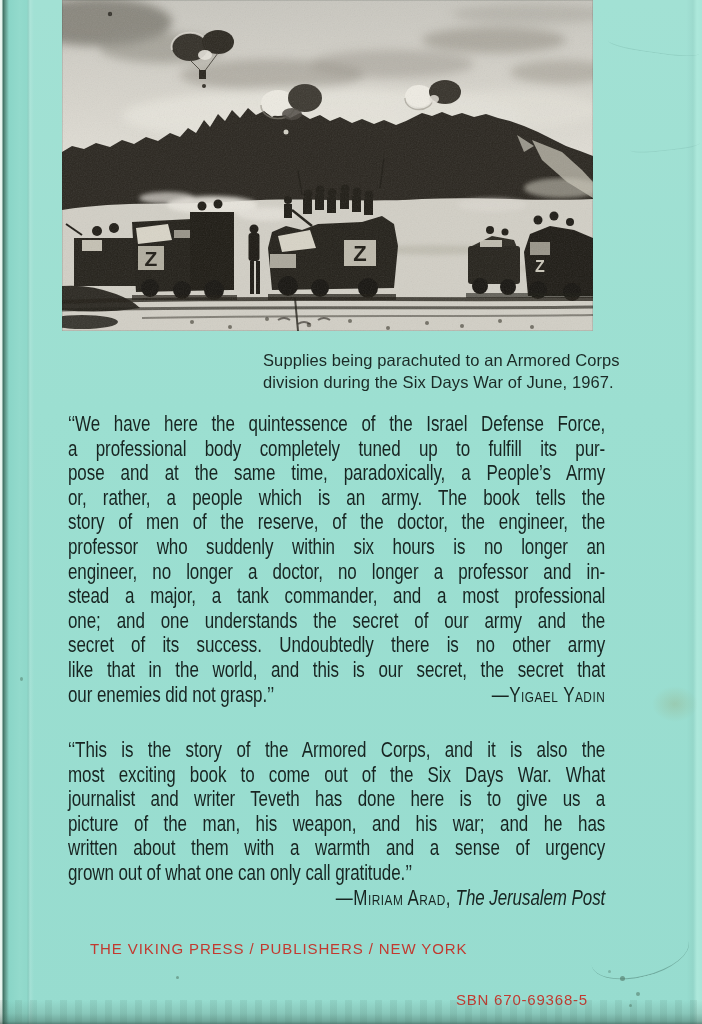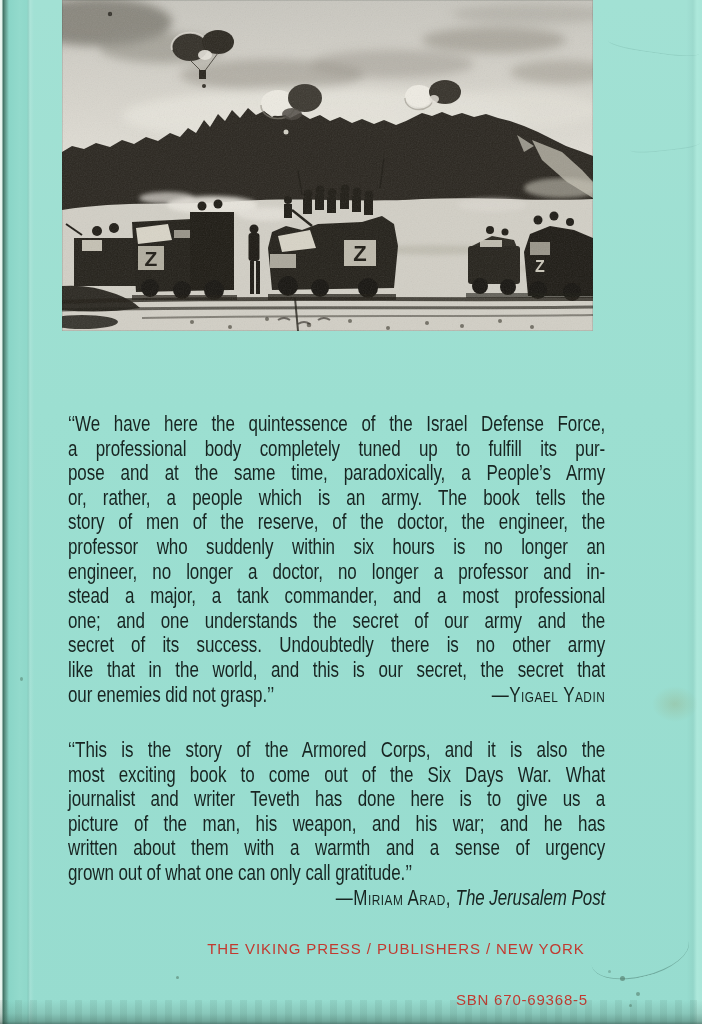--- a/index.html
+++ b/index.html
@@ -42,21 +42,21 @@
   .q1{top:412px;}
   .q2{top:738px;}
   .jl{text-align:justify;text-align-last:justify;height:24.6px;white-space:normal;}
   .lastline{display:flex;justify-content:space-between;height:24.6px;}
   .plain{height:24.6px;}
   .attr2{text-align:right;height:24.6px;}
   .sc{font-variant:small-caps;letter-spacing:0.6px;}
   .ital{font-style:italic;}
   
   .publisher{
-    position:absolute;left:90px;top:940px;width:612px;text-align:center;
+    position:absolute;left:90px;top:940px;width:612px;
     font-size:15px;letter-spacing:0.9px;color:#c23a30;font-weight:400;
   }
   .sbn{
     position:absolute;right:114px;top:991px;
     font-size:15px;letter-spacing:0.8px;color:#c23a30;font-weight:400;
   }
   
   .speck{position:absolute;border-radius:50%;background:#4a6e5c;}
   .s1{left:620px;top:976px;width:5px;height:5px;opacity:.55;}
   .s2{left:636px;top:992px;width:4px;height:4px;opacity:.5;}
@@ -256,20 +256,24 @@
         <circle cx="470" cy="327" r="2"></circle>
       </g>
       <path d="M216,320 q6,-4 12,0 M236,324 q6,-4 12,0 M256,320 q6,-4 12,0" stroke="#15130d" stroke-width="2" fill="none" opacity="0.6"></path>
     </g>
 
     <rect width="531" height="331" fill="#cfc7b0" opacity="0.05"></rect>
     <rect width="531" height="331" filter="url(#noise)" opacity="0.13"></rect>
     <rect width="531" height="331" fill="none" stroke="rgba(20,30,25,0.25)" stroke-width="1"></rect>
   </svg>
 
+  <div class="caption">
+    <div>Supplies being parachuted to an Armored Corps</div>
+    <div>division during the Six Days War of June, 1967.</div>
+  </div>
 
   <div class="quote q1">
     <div class="jl">‘‘We have here the quintessence of the Israel Defense Force,</div>
     <div class="jl">a professional body completely tuned up to fulfill its pur-</div>
     <div class="jl">pose and at the same time, paradoxically, a People’s Army</div>
     <div class="jl">or, rather, a people which is an army. The book tells the</div>
     <div class="jl">story of men of the reserve, of the doctor, the engineer, the</div>
     <div class="jl">professor who suddenly within six hours is no longer an</div>
     <div class="jl">engineer, no longer a doctor, no longer a professor and in-</div>
     <div class="jl">stead a major, a tank commander, and a most professional</div>

